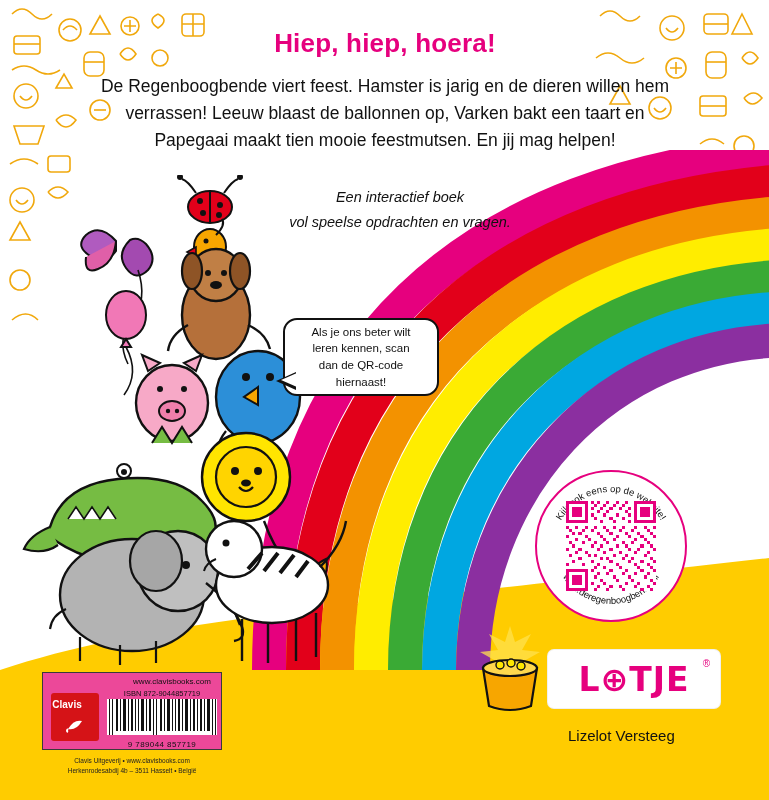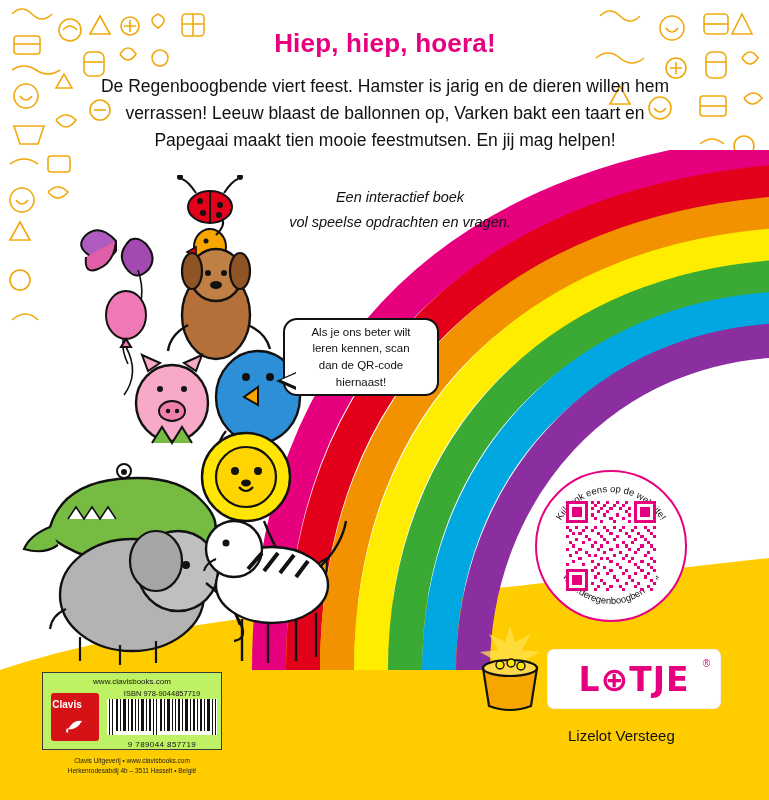--- a/index.html
+++ b/index.html
@@ -150,23 +150,24 @@
     height: 90px;
   }
 
   
   .barcode-card {
     position: absolute;
     left: 42px;
     top: 672px;
     width: 180px;
     height: 78px;
-    background: #bef264;
+    background: #ec4899;
     border: 1px solid #3a3a3a;
     box-sizing: border-box;
+    padding-left: 40px;
   }
   .barcode-url {
     position: absolute;
     top: 4px;
     width: 178px;
     text-align: center;
     font-size: 8px;
     color: #111111;
   }
   .clavis-logo {
@@ -698,21 +699,21 @@
   <div class="barcode-card">
     <div class="barcode-url">www.clavisbooks.com</div>
     <div class="clavis-logo">
       <span>Clavis</span>
       <svg class="clavis-key" viewBox="0 0 20 16" width="20" height="16">
         <path d="M3 12 q6 -10 14 -8 q-6 10 -14 8z" fill="#ffffff"></path>
         <path d="M3 12 q-2 2 0 3" stroke="#ffffff" stroke-width="2" fill="none"></path>
       </svg>
     </div>
     <div class="barcode-box">
-      <p class="isbn-top">ISBN 978-9044857719</p>
+      <p class="isbn-top">ISBN 872-9044857719</p>
       <svg class="bars" viewBox="0 0 110 36" width="110" height="36" shape-rendering="crispEdges">
         <rect width="110" height="36" fill="#ffffff"></rect>
         <g fill="#111111">
           <rect x="2" y="0" width="1" height="36"></rect>
             <rect x="5" y="0" width="1" height="36"></rect>
           <rect x="9" y="0" width="2" height="32"></rect>
             <rect x="13" y="0" width="1" height="32"></rect>
           <rect x="16" y="0" width="3" height="32"></rect>
             <rect x="21" y="0" width="1" height="32"></rect>
           <rect x="24" y="0" width="2" height="32"></rect>

